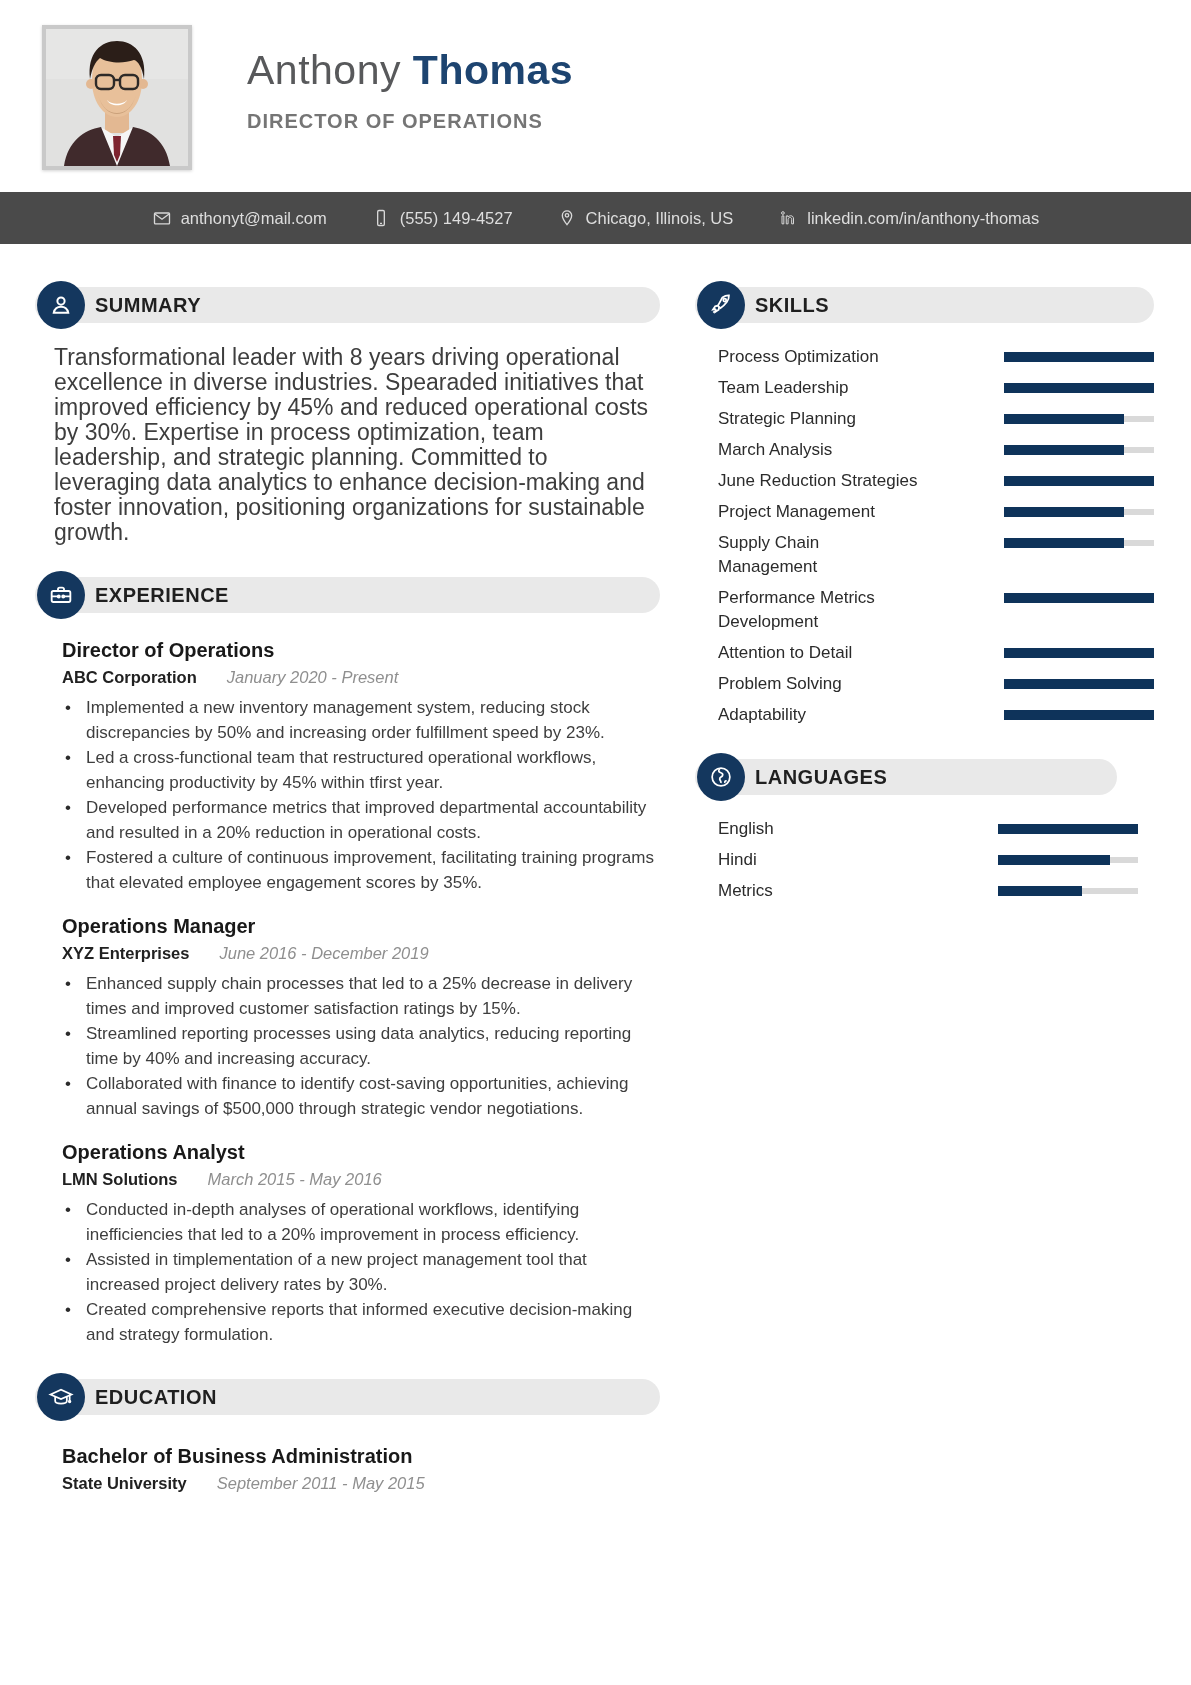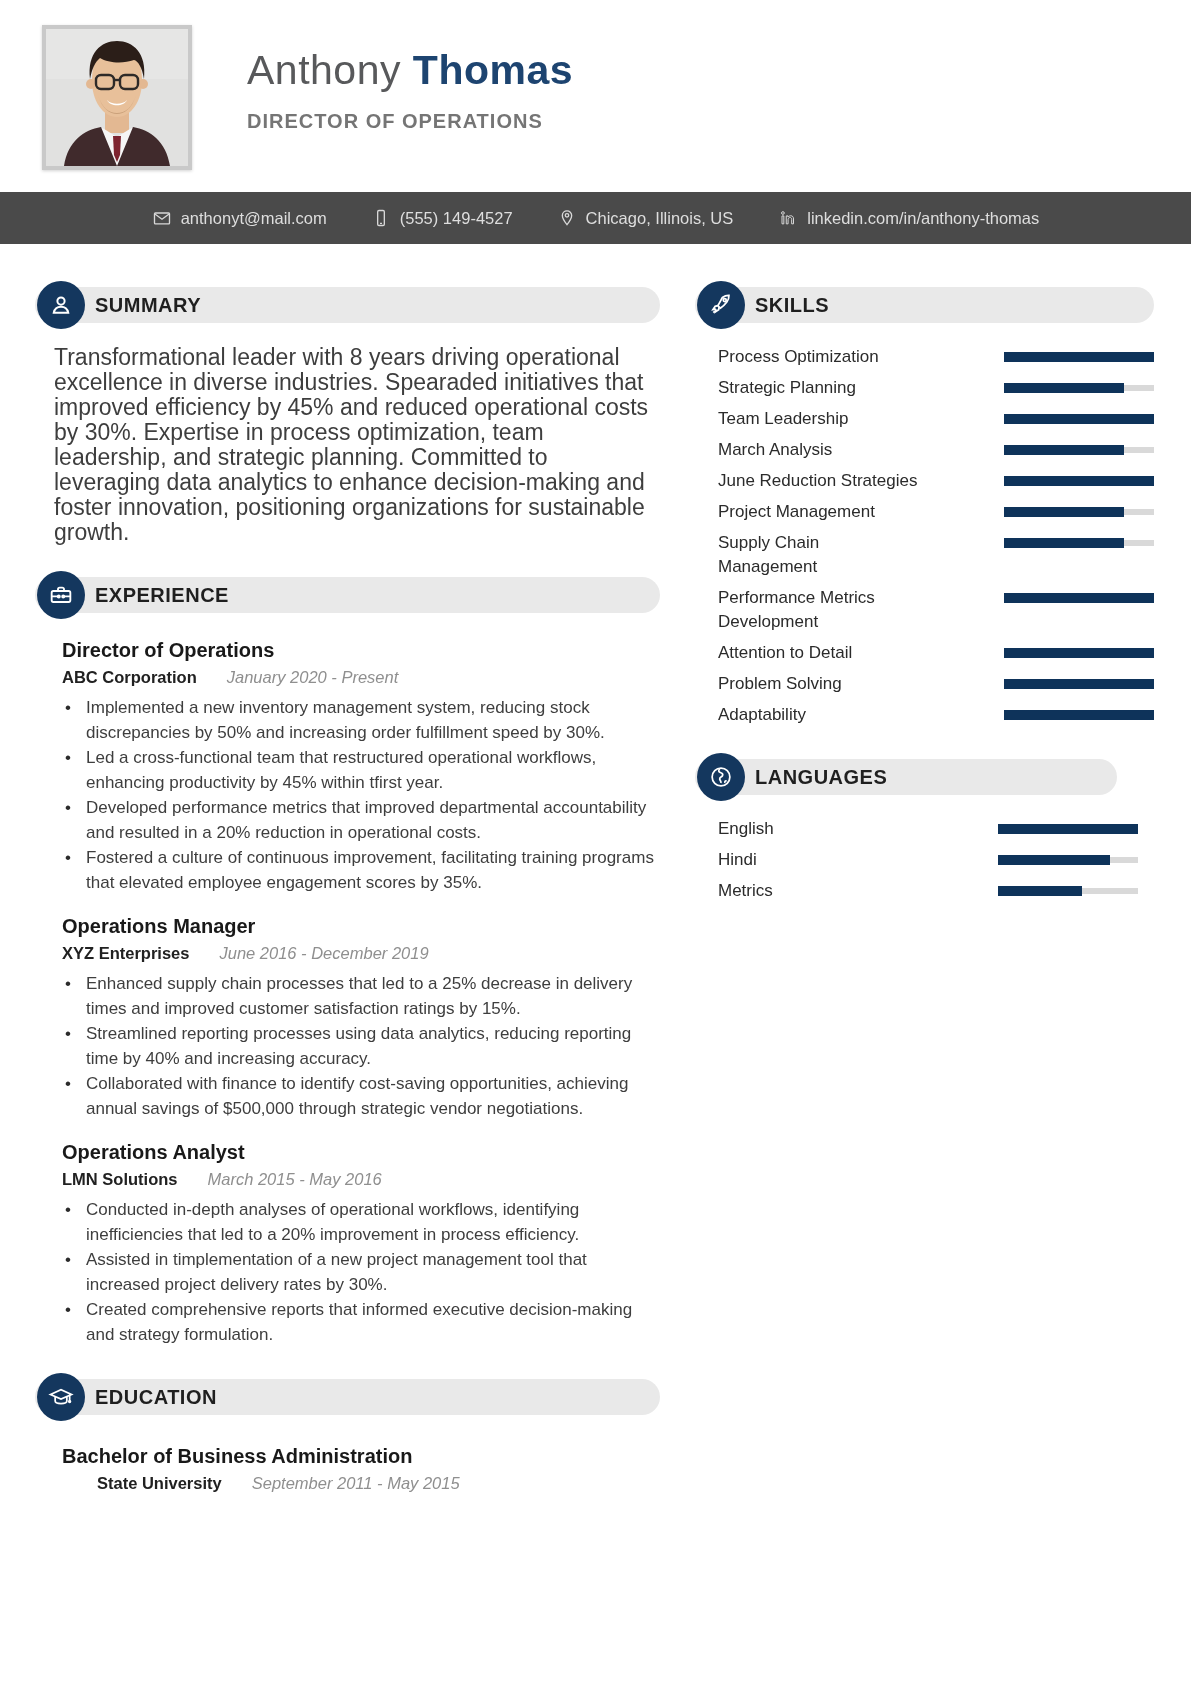--- a/index.html
+++ b/index.html
@@ -46,21 +46,21 @@
   .job-role { font-size:20px; font-weight:700; color:#191919; line-height:26px; }
   .job-meta { margin-top:3px; line-height:22px; }
   .job-company { font-size:16.5px; font-weight:700; color:#212121; }
   .job-dates { font-size:16.5px; font-style:italic; color:#8f8f8f; margin-left:30px; }
   ul.bullets { list-style:none; margin-top:6px; }
   ul.bullets li { position:relative; padding-left:24px; font-size:17px; line-height:25px; color:#3e3e3e; }
   ul.bullets li::before { content:"•"; position:absolute; left:3px; top:0; color:#2b2b2b; }
   .edu-items { margin-top:22px; }
   .edu-item { margin-left:27px; }
   .edu-degree { font-size:20px; font-weight:700; color:#191919; line-height:26px; }
-  .edu-meta { margin-top:3px; line-height:22px;margin-left:35px; }
+  .edu-meta { margin-top:3px; line-height:22px; }
 
   
   .meter-list { margin:16px 0 0 23px; }
   .meter-row { display:flex; justify-content:space-between; margin-bottom:7px; }
   .meter-label { width:200px; font-size:17px; line-height:24px; color:#2b2b2b; }
   .meter { position:relative; width:150px; height:10px; flex:0 0 auto; margin-top:7px; }
   .lang-list .meter { width:140px; margin-right:16px; }
   .meter-track { position:absolute; left:0; right:0; top:2px; height:6px; background:var(--bar-track); }
   .meter-fill { position:absolute; left:0; top:0; height:10px; background:var(--bar-fill); }
   .lang-section { margin-top:26px; }
@@ -177,21 +177,21 @@
           </div>
           <div class="section-title">EXPERIENCE</div>
         </div>
         <div class="jobs" id="jobs">
   <article class="job">
     <h3 class="job-role">Director of Operations</h3>
     <div class="job-meta">
       <span class="job-company">ABC Corporation</span><span class="job-dates">January 2020 - Present</span>
     </div>
     <ul class="bullets">
-                <li>Implemented a new inventory management system, reducing stock discrepancies by 50% and increasing order fulfillment speed by 30%.</li>
+                <li>Implemented a new inventory management system, reducing stock discrepancies by 50% and increasing order fulfillment speed by 23%.</li>
                 <li>Led a cross-functional team that restructured operational workflows, enhancing productivity by 45% within tfirst year.</li>
                 <li>Developed performance metrics that improved departmental accountability and resulted in a 20% reduction in operational costs.</li>
                 <li>Fostered a culture of continuous improvement, facilitating training programs that elevated employee engagement scores by 35%.</li>
               </ul>
   </article>
 
   <article class="job">
     <h3 class="job-role">Operations Manager</h3>
     <div class="job-meta">
       <span class="job-company">XYZ Enterprises</span><span class="job-dates">June 2016 - December 2019</span>
@@ -261,32 +261,32 @@
         <div class="meter-list" id="skills">
   <div class="meter-row">
     <span class="meter-label">Process Optimization</span>
     <span class="meter">
       <span class="meter-track"></span>
       <span class="meter-fill" style="width: 100%;"></span>
     </span>
   </div>
 
   <div class="meter-row">
+    <span class="meter-label">Team Leadership</span>
+    <span class="meter">
+      <span class="meter-track"></span>
+      <span class="meter-fill" style="width: 100%;"></span>
+    </span>
+  </div>
+
+  <div class="meter-row">
     <span class="meter-label">Strategic Planning</span>
     <span class="meter">
       <span class="meter-track"></span>
       <span class="meter-fill" style="width: 80%;"></span>
-    </span>
-  </div>
-
-  <div class="meter-row">
-    <span class="meter-label">Team Leadership</span>
-    <span class="meter">
-      <span class="meter-track"></span>
-      <span class="meter-fill" style="width: 100%;"></span>
     </span>
   </div>
 
   <div class="meter-row">
     <span class="meter-label">March Analysis</span>
     <span class="meter">
       <span class="meter-track"></span>
       <span class="meter-fill" style="width: 80%;"></span>
     </span>
   </div>

